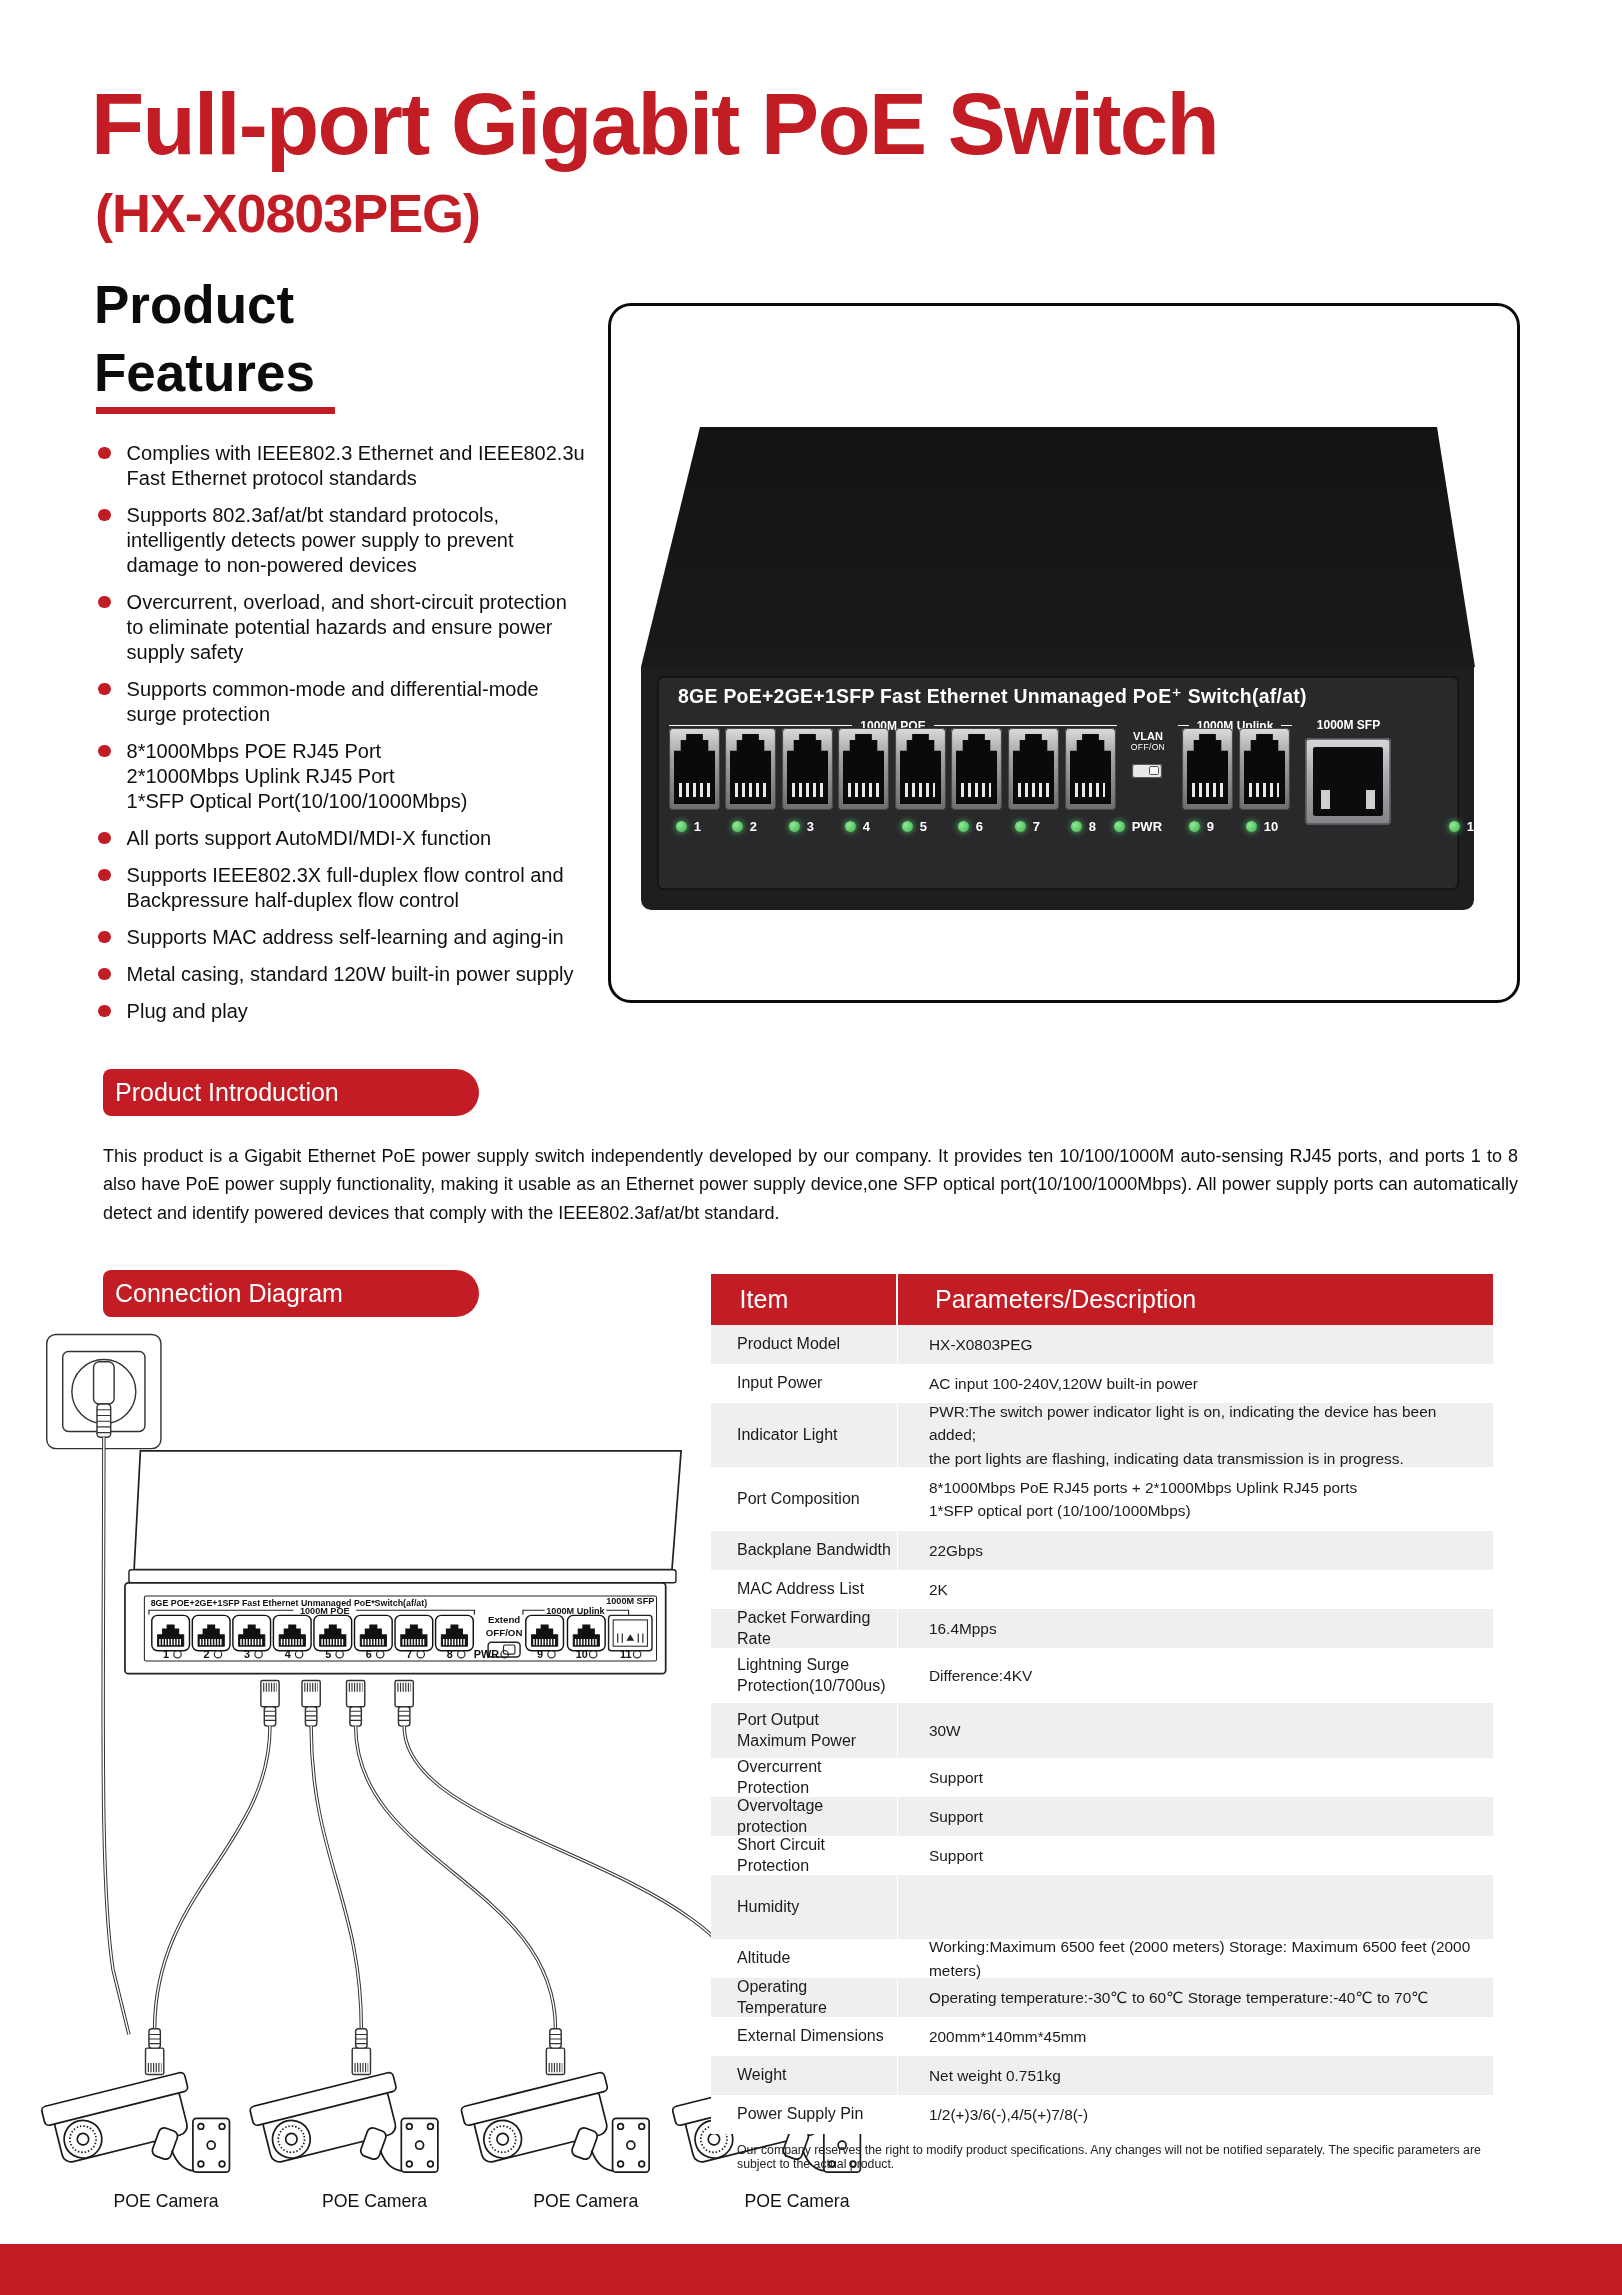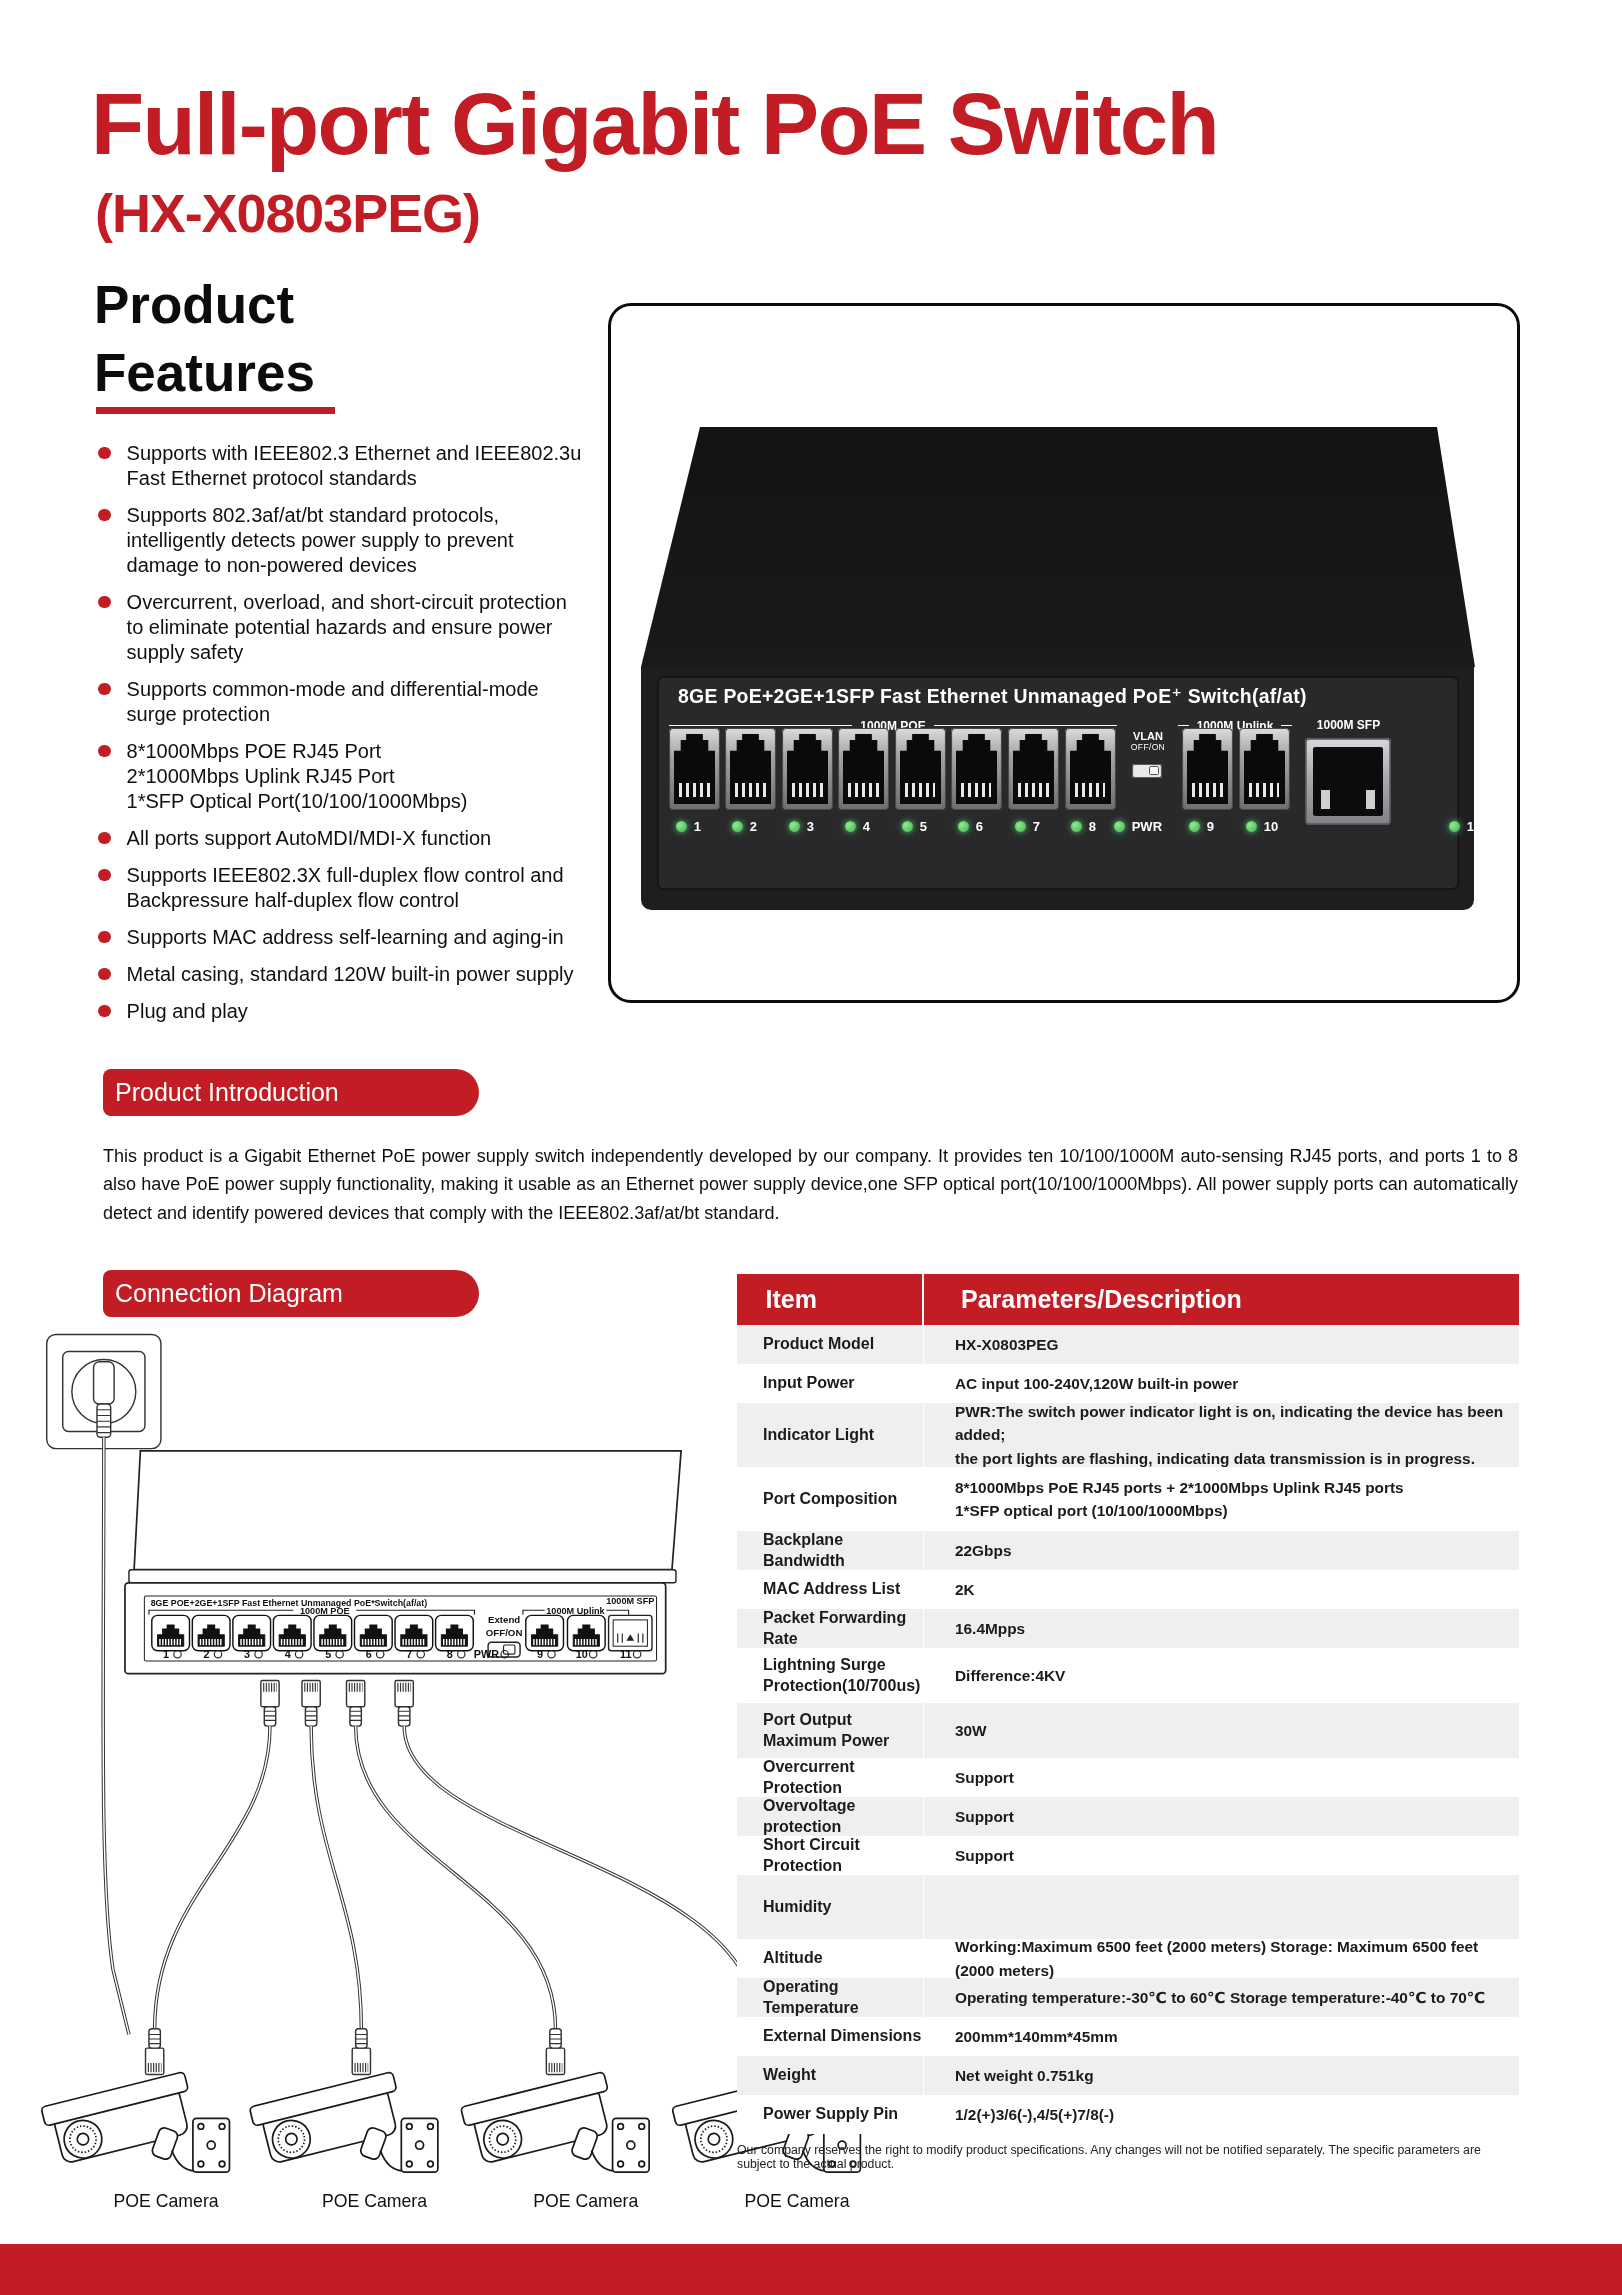--- a/index.html
+++ b/index.html
@@ -80,21 +80,21 @@
   #banner-intro { top:1069px; }
   #banner-diagram { top:1270px; }
   .intro-body { position:absolute; left:103px; top:1142px; width:1415px; font-size:18px;
                 line-height:1.57; text-align:justify; color:#0f0f0f; }
 
   
   #diagram-svg { position:absolute; left:43px; top:1331px; width:800px; height:925px; overflow:visible; }
   #diagram-svg text { font-family:"Liberation Sans","DejaVu Sans",sans-serif; fill:#111; }
 
   
-  .spec-table { position:absolute; left:737px; top:1274px; width:782px;font-weight:bold; }
+  .spec-table { position:absolute; left:711px; top:1274px; width:782px; }
   .spec-header { display:flex; height:51px; background:var(--accent); color:#fff; font-size:25px; }
   .spec-header .h1 { width:187px; display:flex; align-items:center; padding-left:28.6px;
                      border-right:2.3px solid #fff; }
   .spec-header .h2 { flex:1; display:flex; align-items:center; padding-left:37px; }
   .spec-row { display:flex; background:#fff; }
   .spec-row.alt { background:#EFEFEF; }
   .spec-item { width:187px; display:flex; align-items:center; padding-left:26px; font-size:16px;
                color:#1b1b1b; border-right:1.7px solid #fff; white-space:pre-line; line-height:1.3; }
   .spec-value { flex:1; display:flex; align-items:center; padding-left:31px; padding-right:11.4px;
                 font-size:15.4px; color:#1b1b1b; white-space:pre-line; line-height:1.5; }
@@ -111,21 +111,21 @@
   <div class="subtitle">(HX-X0803PEG)</div>
 
   <div class="features-heading">
     <div>Product</div>
     <div>Features</div>
   </div>
   <div class="features-underline"></div>
   <ul id="features-list" class="features">
       <li class="feature-item">
         <span class="dot"></span>
-        <span class="ftext">Supports with IEEE802.3 Ethernet and IEEE802.3u
+        <span class="ftext">Complies with IEEE802.3 Ethernet and IEEE802.3u
 Fast Ethernet protocol standards</span>
       </li>
       <li class="feature-item">
         <span class="dot"></span>
         <span class="ftext">Supports 802.3af/at/bt standard protocols,
 intelligently detects power supply to prevent
 damage to non-powered devices</span>
       </li>
       <li class="feature-item">
         <span class="dot"></span>

